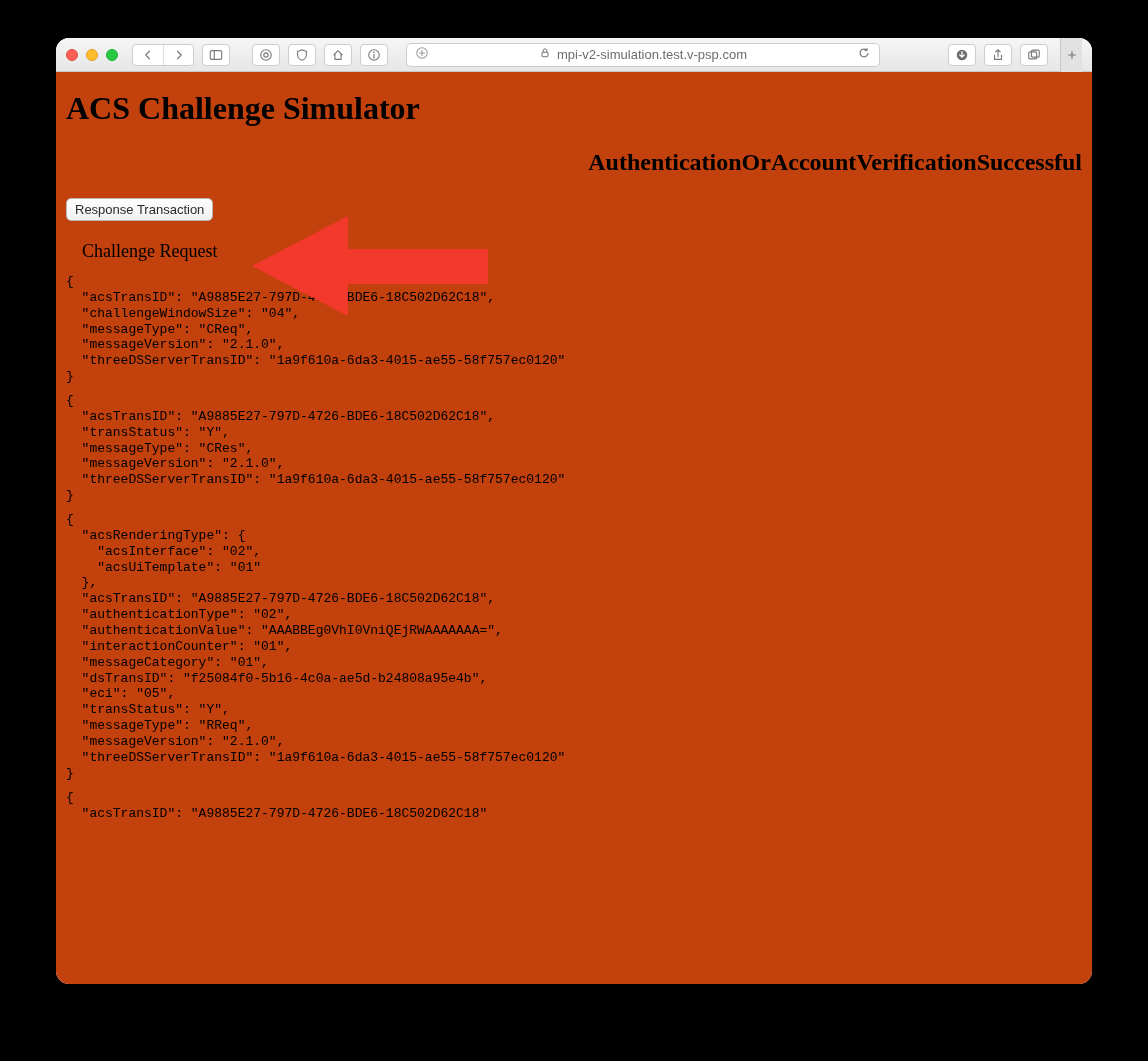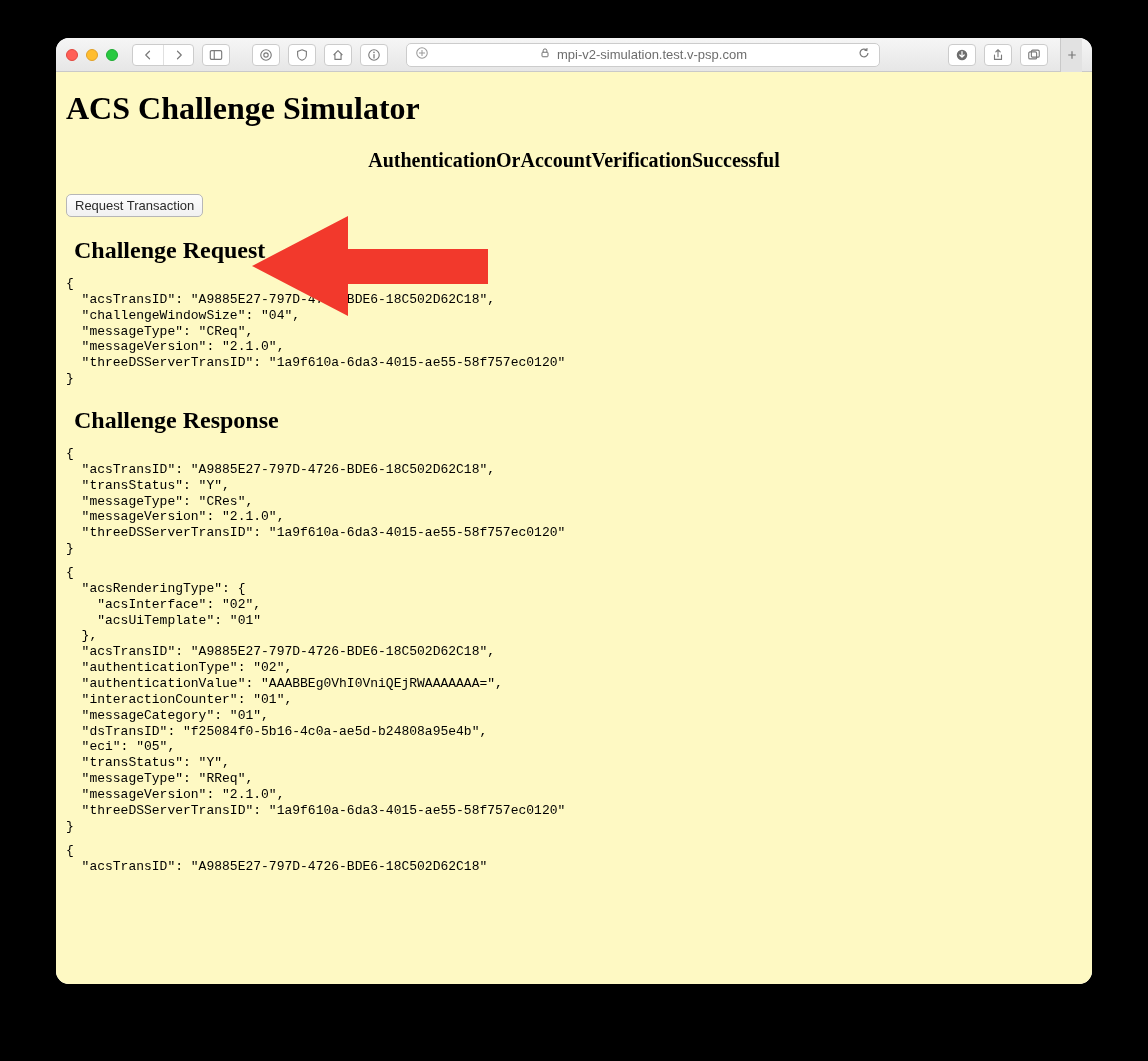--- a/index.html
+++ b/index.html
@@ -101,41 +101,41 @@
       align-items: center;
       justify-content: center;
       color: #888;
       background: #e2e2e2;
       border-left: 1px solid #c9c9c9;
       margin-left: 4px;
     }
     .page {
       flex: 1;
       overflow: hidden;
-      background: #fef9c3;
+      background: #c2410c;
       padding: 18px 10px 0 10px;
       color: #000;
       font-family: "Times New Roman", Times, serif;
       position: relative;
     }
     .page h1 {
       font-size: 32px;
       font-weight: bold;
       margin-bottom: 22px;
     }
     .page h2.center {
-      font-size: 20px;
-      font-weight: bold;
-      text-align: center;
-      margin: 10px 0 22px 0;
-    }
-    .page h2.section {
       font-size: 24px;
       font-weight: bold;
-      margin: 20px 0 12px 8px;
+      text-align: right;
+      margin: 10px 0 22px 0;
+    }
+    .page h2.section {
+      font-size: 18px;
+      font-weight: normal;
+      margin: 20px 0 12px 16px;
     }
     .continue-btn {
       font-family: -apple-system, Arial, sans-serif;
       font-size: 13px;
       padding: 3px 8px;
       border: 1px solid #b7b7b7;
       border-radius: 5px;
       background: linear-gradient(#fdfdfd, #f1f1f1);
       color: #2a2a2a;
       cursor: pointer;
@@ -260,36 +260,35 @@
           <line x1="8" y1="3" x2="8" y2="13" stroke="#777" stroke-width="1.6"></line>
           <line x1="3" y1="8" x2="13" y2="8" stroke="#777" stroke-width="1.6"></line>
         </svg>
     </div>
   </div>
 
   <div class="page">
     <h1>ACS Challenge Simulator</h1>
     <h2 class="center">AuthenticationOrAccountVerificationSuccessful</h2>
 
-    <button class="continue-btn">Request Transaction</button>
+    <button class="continue-btn">Response Transaction</button>
 
     <svg class="arrow" width="236" height="100" viewBox="0 0 236 100">
       <polygon points="0,50 96,0 96,33 236,33 236,68 96,68 96,100" fill="#f2392c"></polygon>
     </svg>
 
     <h2 class="section">Challenge Request</h2>
     <pre>{
   "acsTransID": "A9885E27-797D-4726-BDE6-18C502D62C18",
   "challengeWindowSize": "04",
   "messageType": "CReq",
   "messageVersion": "2.1.0",
   "threeDSServerTransID": "1a9f610a-6da3-4015-ae55-58f757ec0120"
 }</pre>
 
-    <h2 class="section">Challenge Response</h2>
     <pre>{
   "acsTransID": "A9885E27-797D-4726-BDE6-18C502D62C18",
   "transStatus": "Y",
   "messageType": "CRes",
   "messageVersion": "2.1.0",
   "threeDSServerTransID": "1a9f610a-6da3-4015-ae55-58f757ec0120"
 }</pre>
 
     <pre>{
   "acsRenderingType": {

